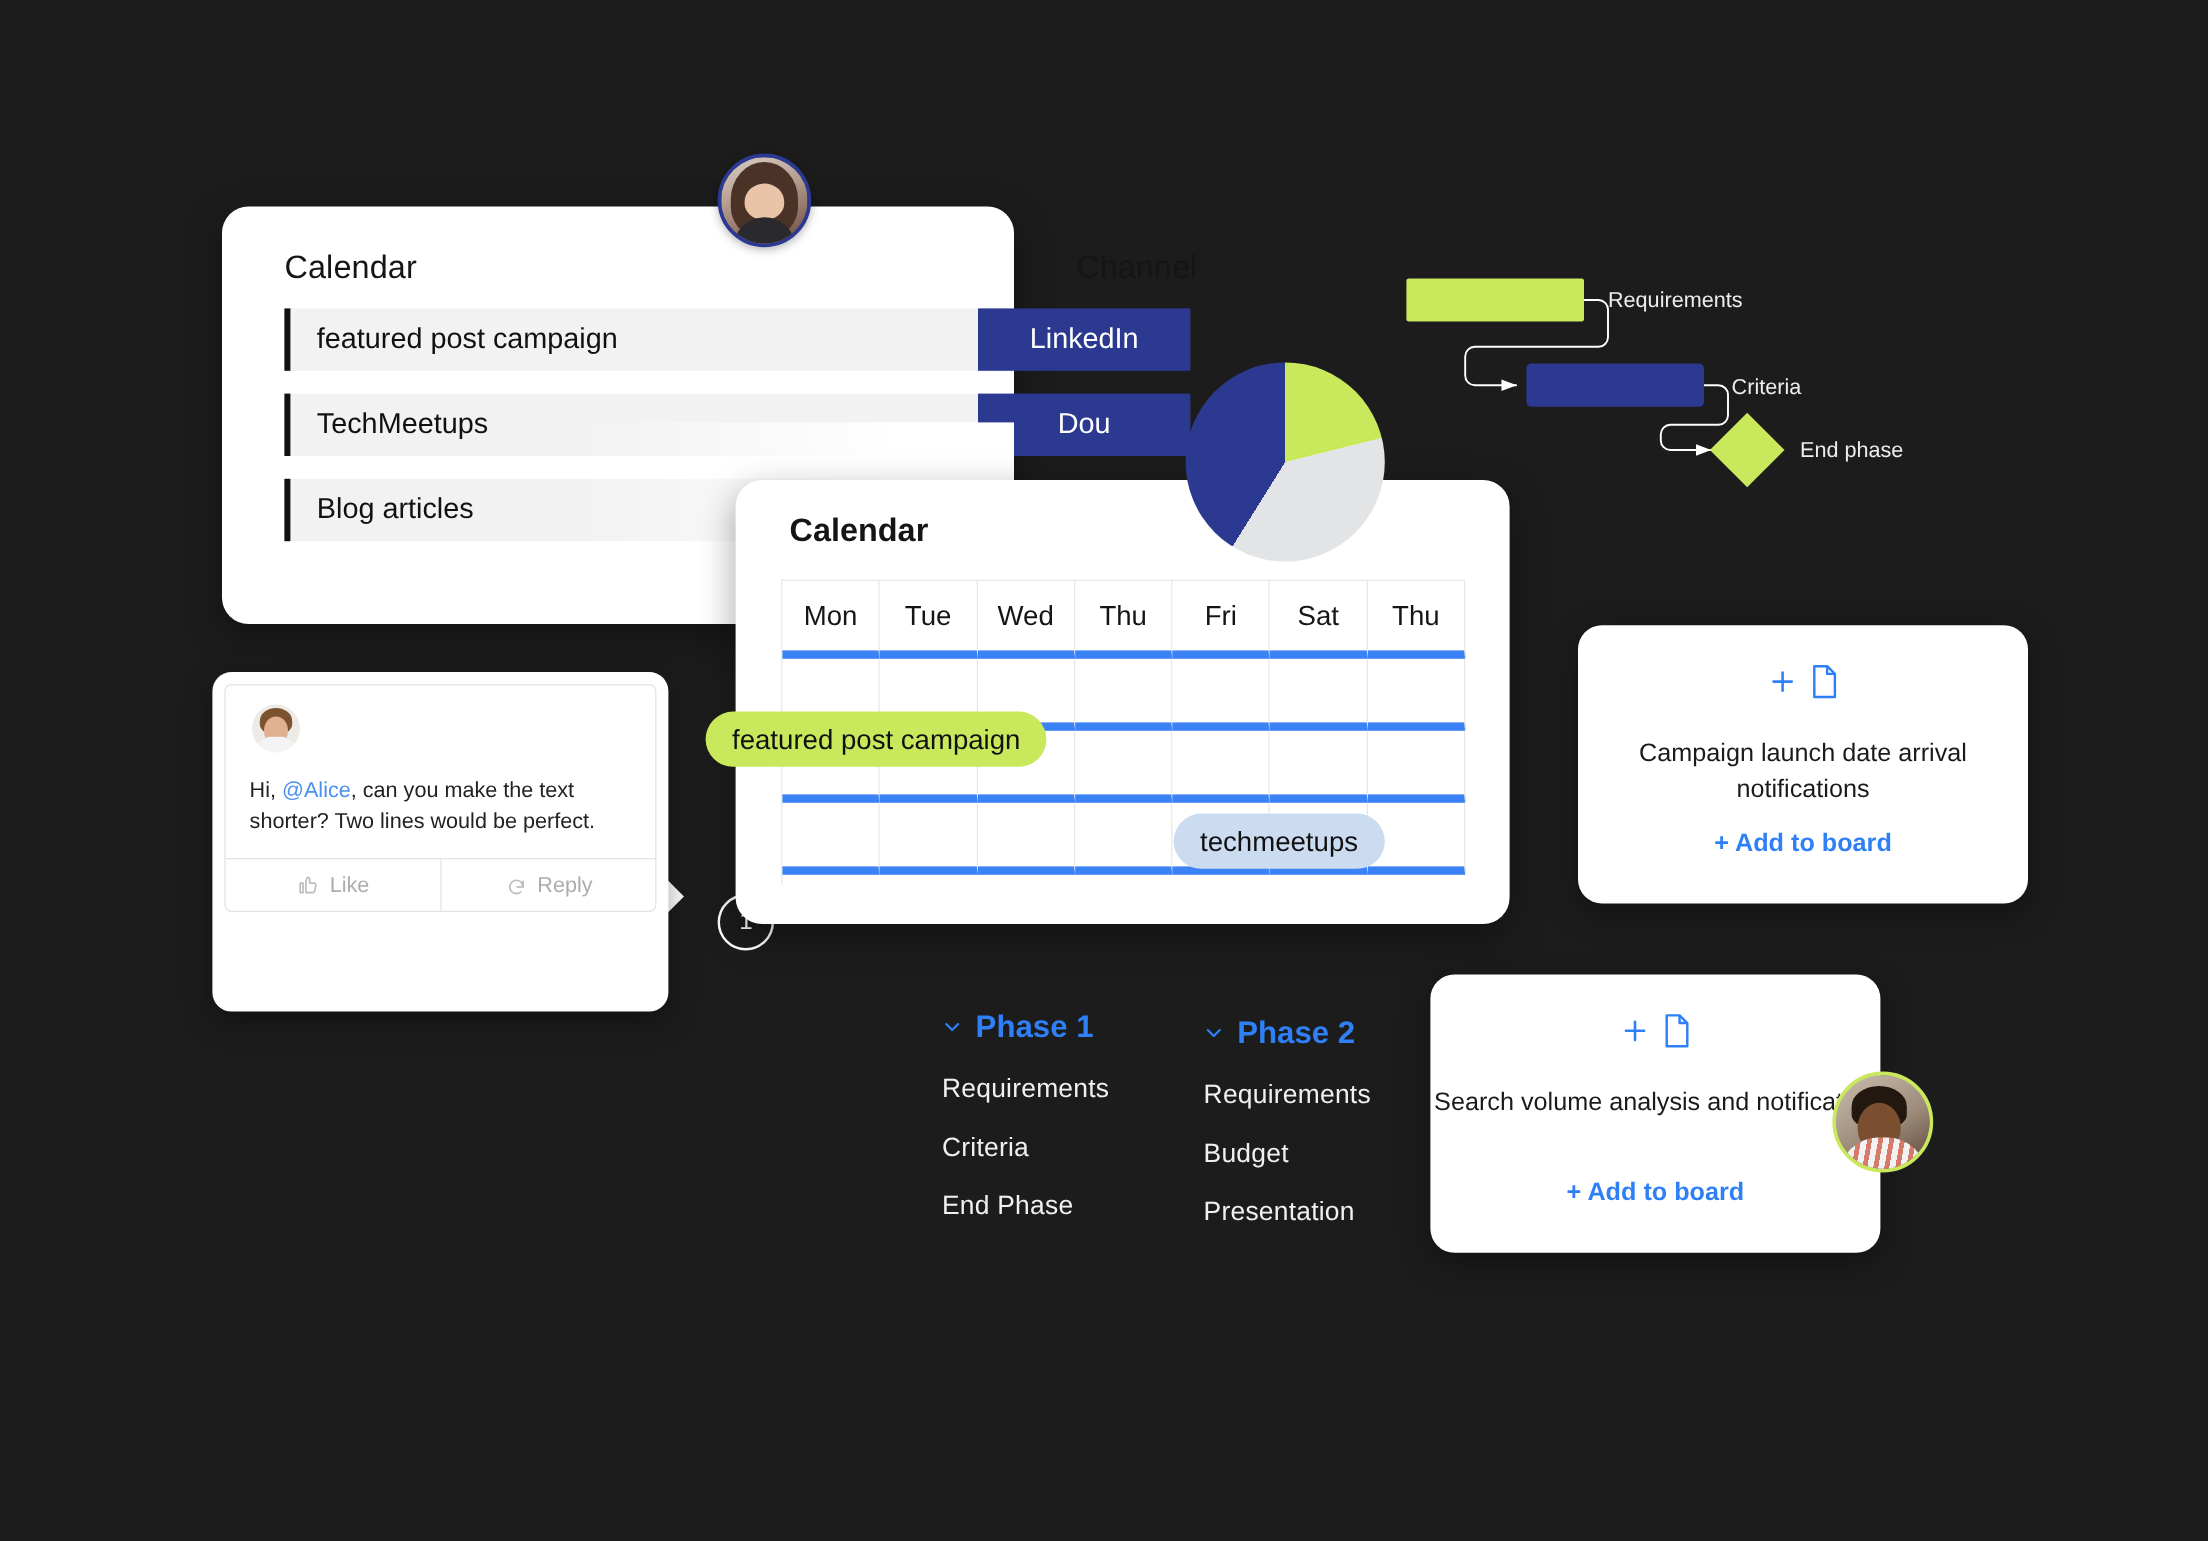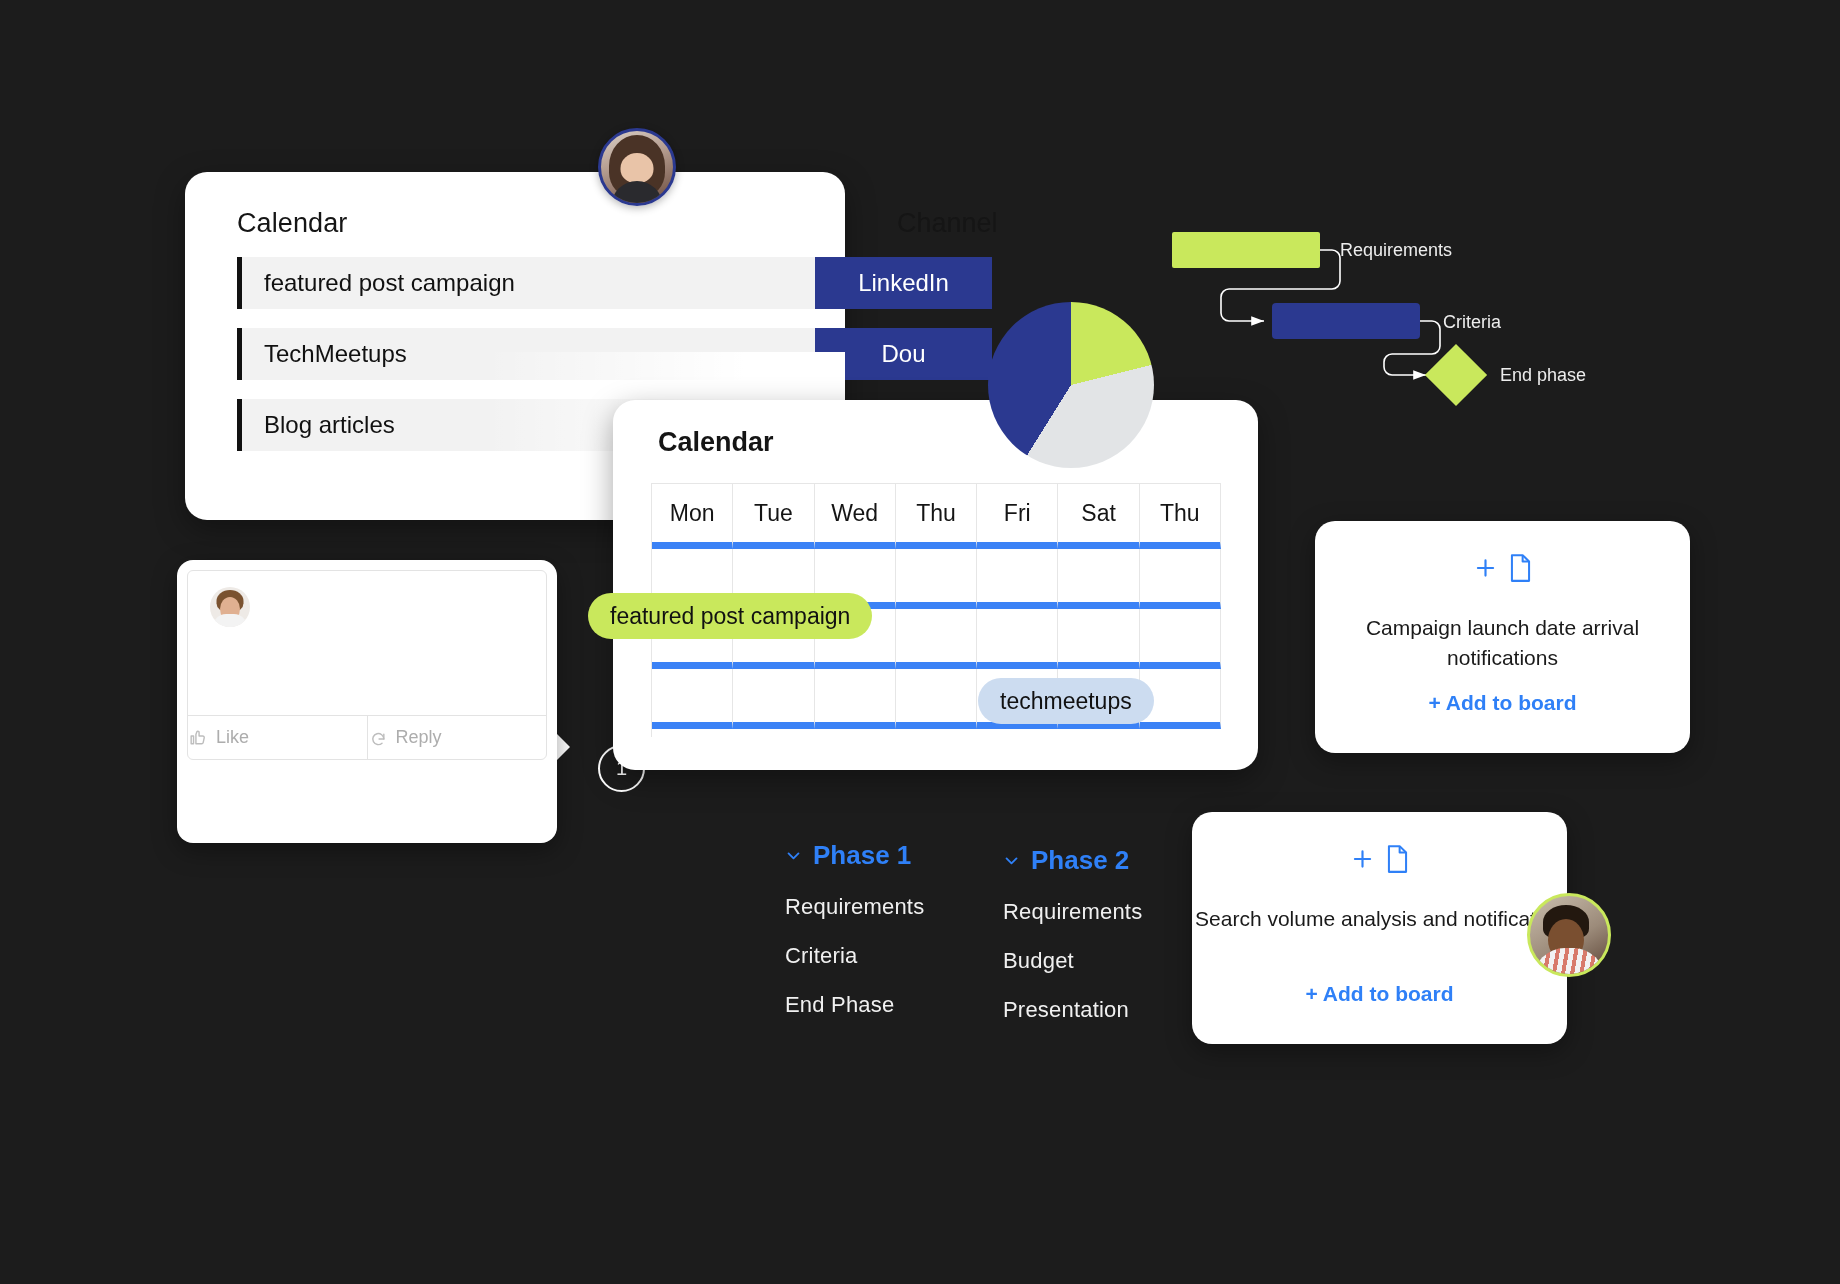--- a/index.html
+++ b/index.html
@@ -118,21 +118,21 @@
     position: absolute; left: 20px; top: 74px; right: 16px;
     font-size: 18px; line-height: 1.45; color: #222;
   }
   #comment-text .mention { color: #4a90f0; }
 
   #comment-actions {
     position: absolute; left: 0; right: 0; bottom: 0; height: 44px;
     border-top: 1px solid #e3e3e3; display: flex;
   }
   .act-btn {
-    flex: 1; display: flex; align-items: center; justify-content: flex-start;
+    flex: 1; display: flex; align-items: center; justify-content: center;
     gap: 9px; font-size: 18px; color: #adadad;
   }
   .act-btn + .act-btn { border-left: 1px solid #e3e3e3; }
   .act-btn svg { display: block; }
 
   #reply-row {
     position: absolute; left: 10px; top: 212px; right: 10px; height: 56px;
   }
   #reply-text {
     position: absolute; left: 76px; top: 50%; transform: translateY(-50%);
@@ -321,20 +321,21 @@
   </div>
 
   <div id="comment-tail"></div>
   <div class="card" id="comment-card">
     <div id="comment-inner">
       <div class="sm-avatar" id="commenter-avatar">
         <div class="hr"></div>
         <div class="sk"></div>
         <div class="bd"></div>
       </div>
+      <div id="comment-text"><span>Hi, </span><span class="mention">@Alice</span><span>, can you make the text shorter? Two lines would be perfect.</span></div>
 
       <div id="comment-actions">
         <div class="act-btn">
           <svg width="19" height="19" viewBox="0 0 24 24" fill="none" stroke="#bdbdbd" stroke-width="1.8">
             <path d="M7 10v10H4V10h3zm3 10h7.2a2 2 0 0 0 1.95-1.55l1.3-6A2 2 0 0 0 18.5 10H14V5.5A1.5 1.5 0 0 0 12.5 4c-.6 0-1.1.35-1.35.9L10 8.2V20z" stroke-linejoin="round"></path>
           </svg>
           <span>Like</span>
         </div>
         <div class="act-btn">
           <svg width="19" height="19" viewBox="0 0 24 24" fill="none" stroke="#bdbdbd" stroke-width="1.8">

